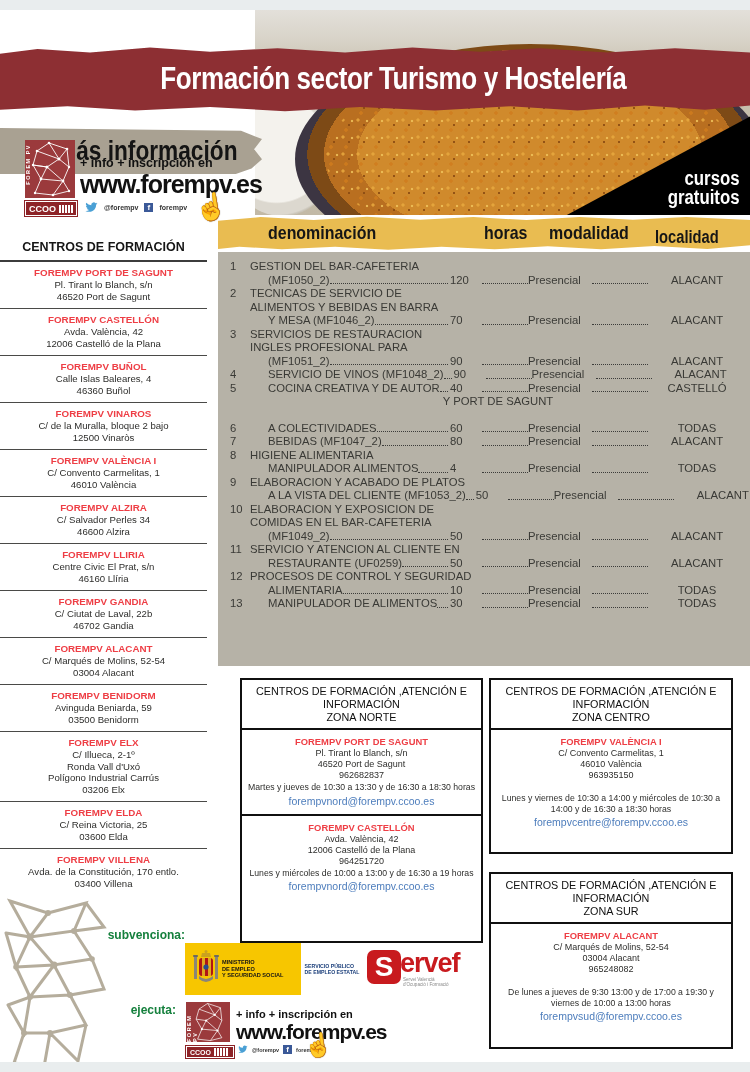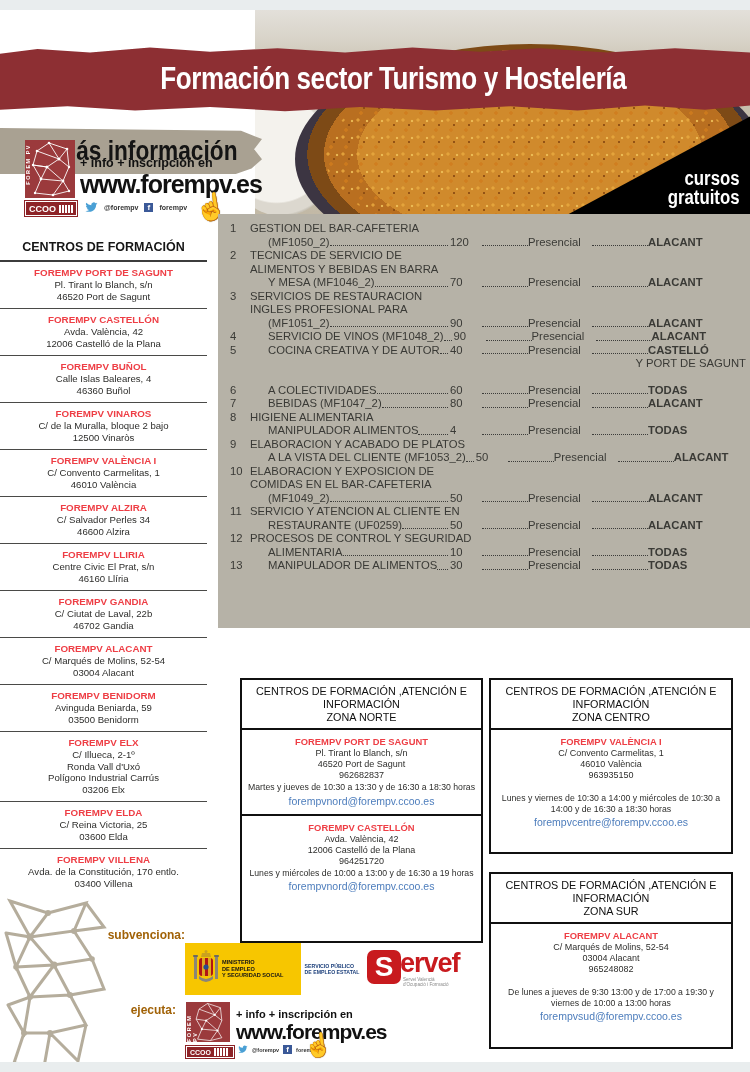--- a/index.html
+++ b/index.html
@@ -85,41 +85,41 @@
   .course.gap-before { margin-top:13px; }
   .course .num { width:20px; flex:0 0 20px; }
   .course .body { flex:1; min-width:0; }
   .lastline { display:flex; align-items:flex-end; }
   .lastline .nm { white-space:nowrap;margin-left:18px; }
   .ld { border-bottom:1.6px dotted #3c3c3a; margin-bottom:3px; }
   .ld.f { flex:1 1 10px; min-width:8px; }
   .ld.l2 { flex:0 0 46px; } .ld.l3 { flex:0 0 56px; }
   .hrs { flex:0 0 34px; padding-left:2px; }
   .mod { flex:0 0 64px; }
-  .loc { flex:0 0 98px; text-align:left; white-space:nowrap;font-weight:bold; }
-  .loc2 { text-align:right; padding-right:0; }
+  .loc { flex:0 0 98px; text-align:center; white-space:nowrap; }
+  .loc2 { text-align:center; padding-right:0; }
 
   
   .zonebox { position:absolute; background:#fff; border:2px solid #101010; }
   .zone-norte { left:240px; top:678px; width:243px; height:265px; }
   .zone-centro { left:489px; top:678px; width:244px; height:176px; }
   .zone-sur { left:489px; top:872px; width:244px; height:177px; }
   .zone-title { text-align:center; font-weight:normal; font-size:10.8px; line-height:13px; color:#101010;
     padding:5px 6px 4px; border-bottom:2px solid #101010; }
   .zone-entry { text-align:center; padding:6px 6px 7px; }
   .zone-entry .zname { color:#ee3e45; font-size:9.4px; font-weight:bold; margin-bottom:1px; }
   .zone-entry .zline { font-size:9px; line-height:11px; color:#2e2e2c; }
   .zone-entry .zsched { font-size:8.7px; line-height:10.5px; color:#2e2e2c; margin-top:1px; }
   .zone-entry .zsched.gap { margin-top:12px; }
   .zone-entry .zmail { font-size:10.5px; color:#4d7dbc; margin-top:2px; cursor:pointer; }
   .entry-sep { border-top:2px solid #101010; }
 
   
   .decor-net { position:absolute; left:0; top:893px; }
-  .lbl { position:absolute; font-size:12px; font-weight:bold; color:#a16207; }
+  .lbl { position:absolute; font-size:12px; font-weight:bold; color:#15803d; }
   .lbl-sub { left:55px; top:928px; width:130px; text-align:right; }
   .lbl-eje { left:88px; top:1003px; width:88px; text-align:right; }
   .ministry { position:absolute; left:185px; top:943px; width:116px; height:52px; background:#f7c600;
     display:flex; align-items:center; }
   .ministry svg { margin:0 3px 0 8px; }
   .min-lines { font-size:5.6px; font-weight:bold; color:#141414; line-height:6.6px; }
   .sepe { position:absolute; left:301px; top:943px; width:62px; height:52px; background:#fff;
     display:flex; align-items:center; justify-content:center; }
   .sepe-lines { font-size:5.2px; font-weight:bold; color:#1a3e7a; line-height:6.2px; }
   .servef { position:absolute; left:367px; top:948px; width:100px; height:46px; }
@@ -288,20 +288,26 @@
         <div class="center-sep"></div>
         <div class="center">
           <div class="cname">FOREMPV VILLENA</div>
           <div class="cline">Avda. de la Constitución, 170 entlo.</div>
           <div class="cline">03400 Villena</div>
         </div>
       </div>
   </div>
 
   <div class="tablewrap">
+    <div class="thead">
+      <span class="th-den cond-l">denominación</span>
+      <span class="th-hor cond-l">horas</span>
+      <span class="th-mod cond-l">modalidad</span>
+      <span class="th-loc cond-l">localidad</span>
+    </div>
     <div class="tbody" id="courses-body">
         <div class="course">
           <span class="num">1</span>
           <div class="body">
             <div>GESTION DEL BAR-CAFETERIA</div>
             <div class="lastline">
               <span class="nm">(MF1050_2)</span>
               <span class="ld f"></span>
               <span class="hrs">120</span>
               <span class="ld l2"></span>

